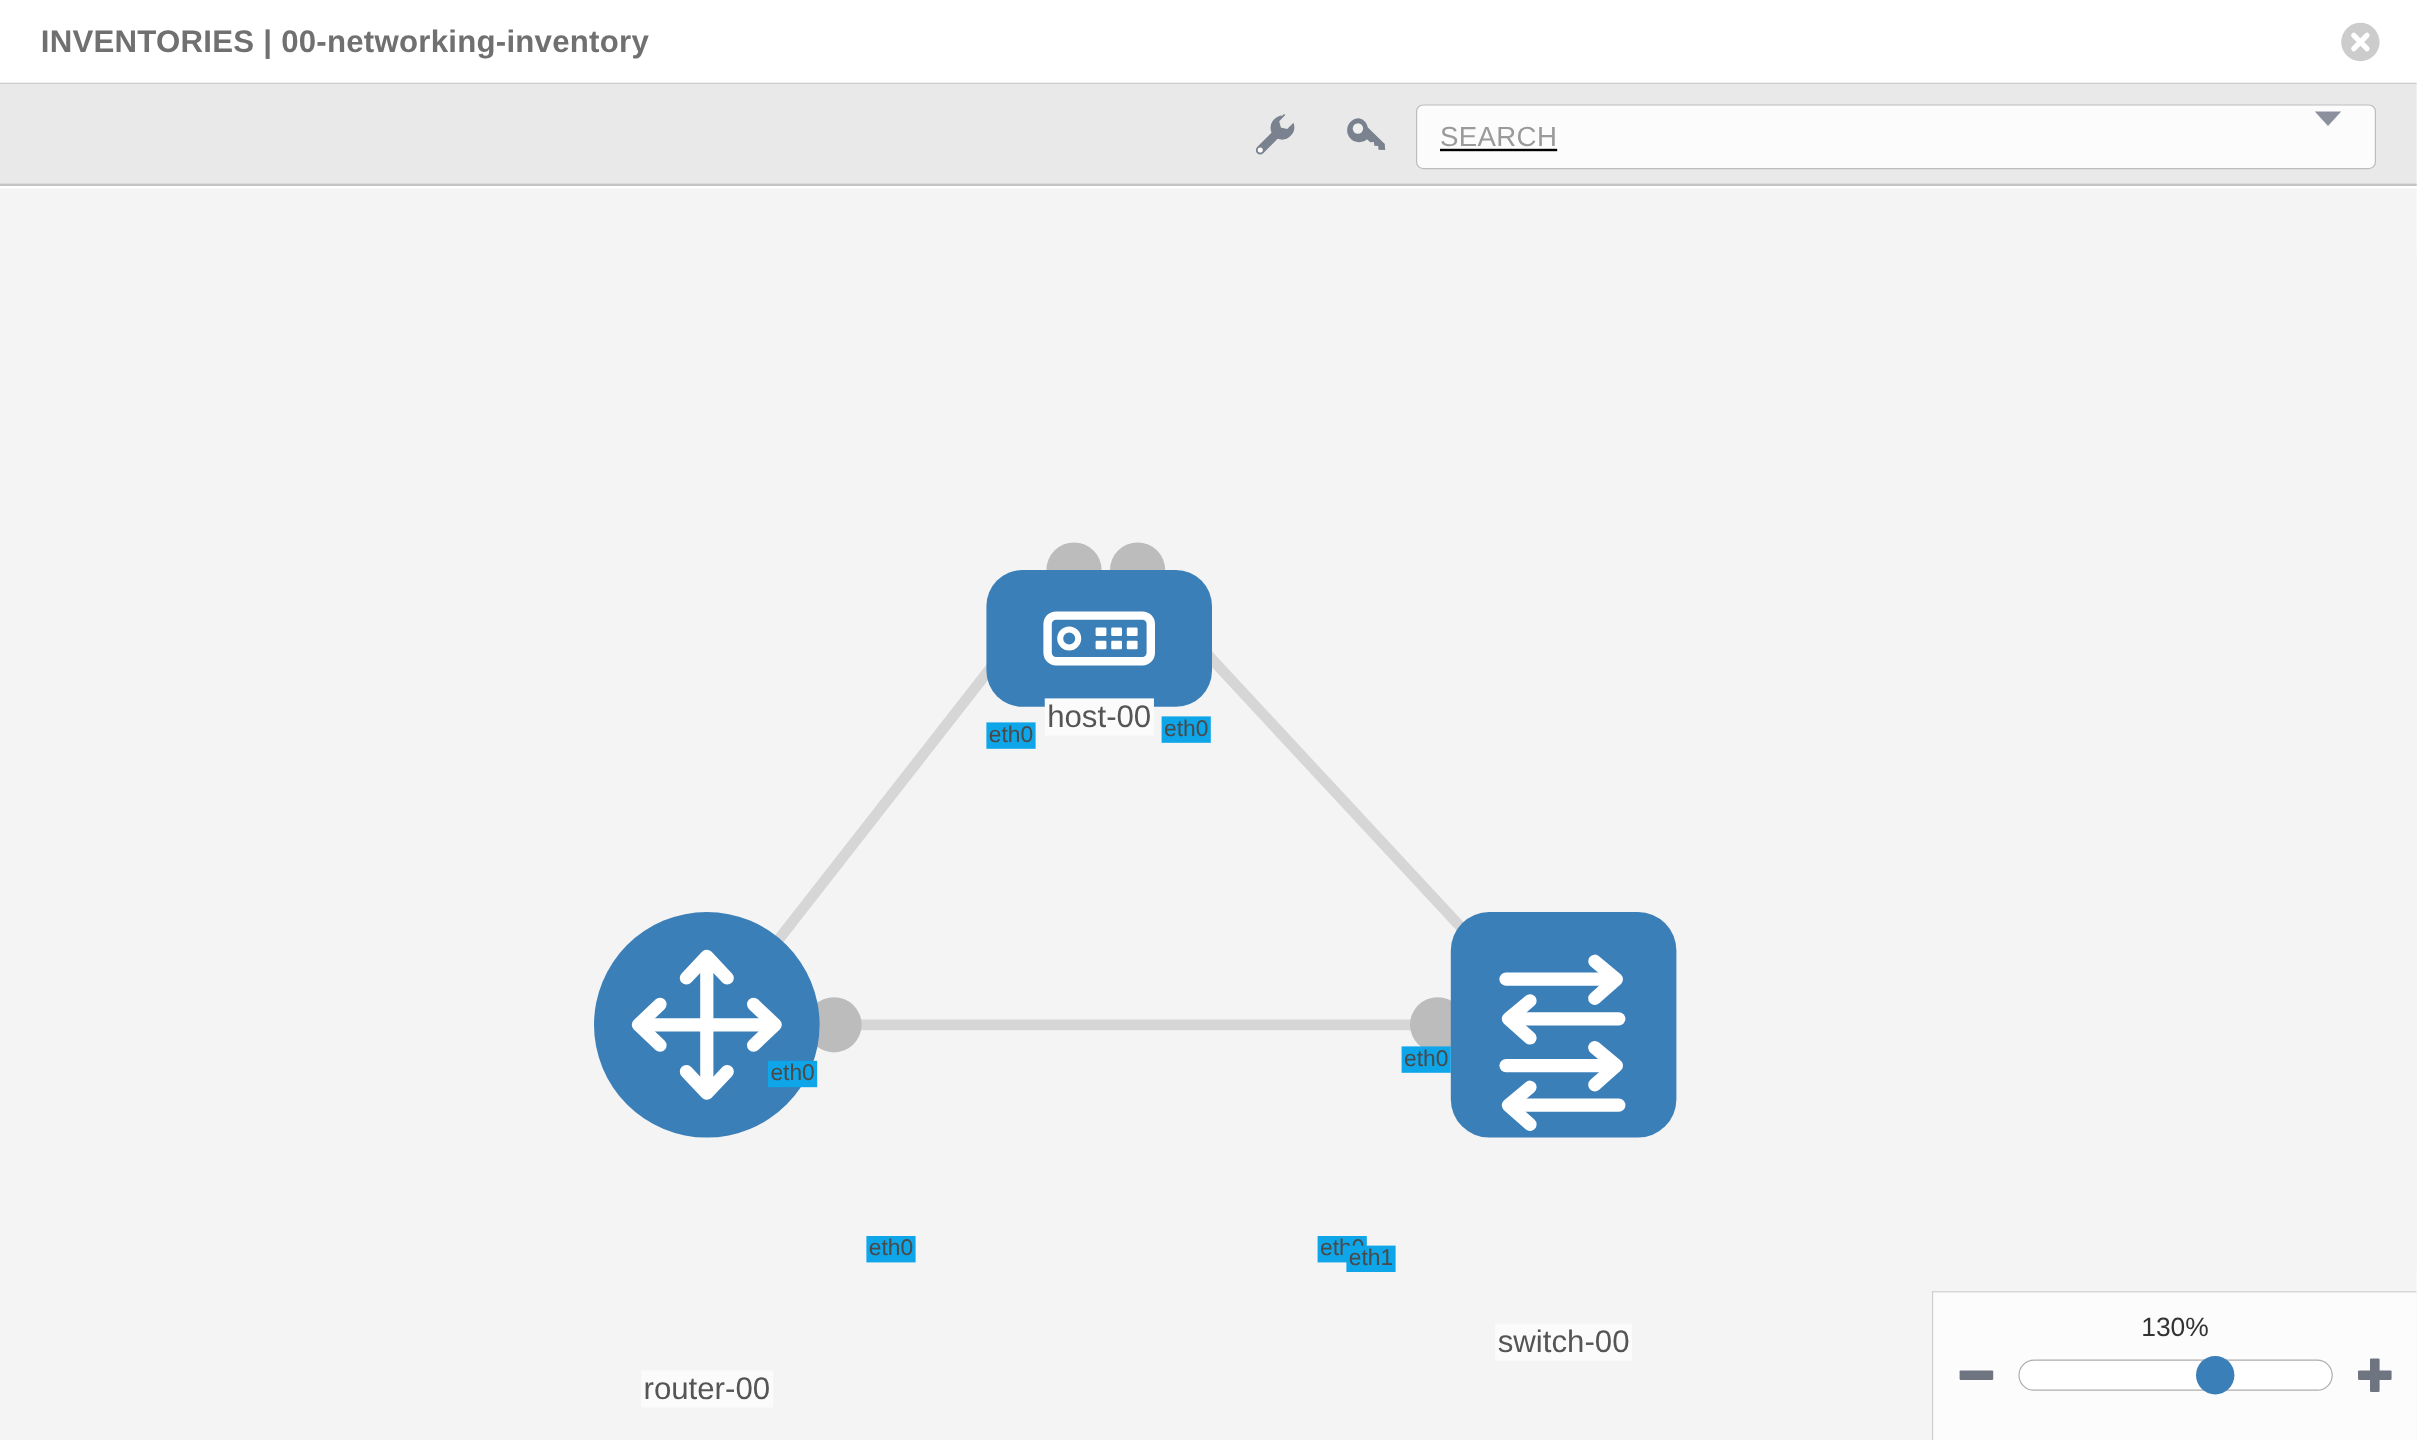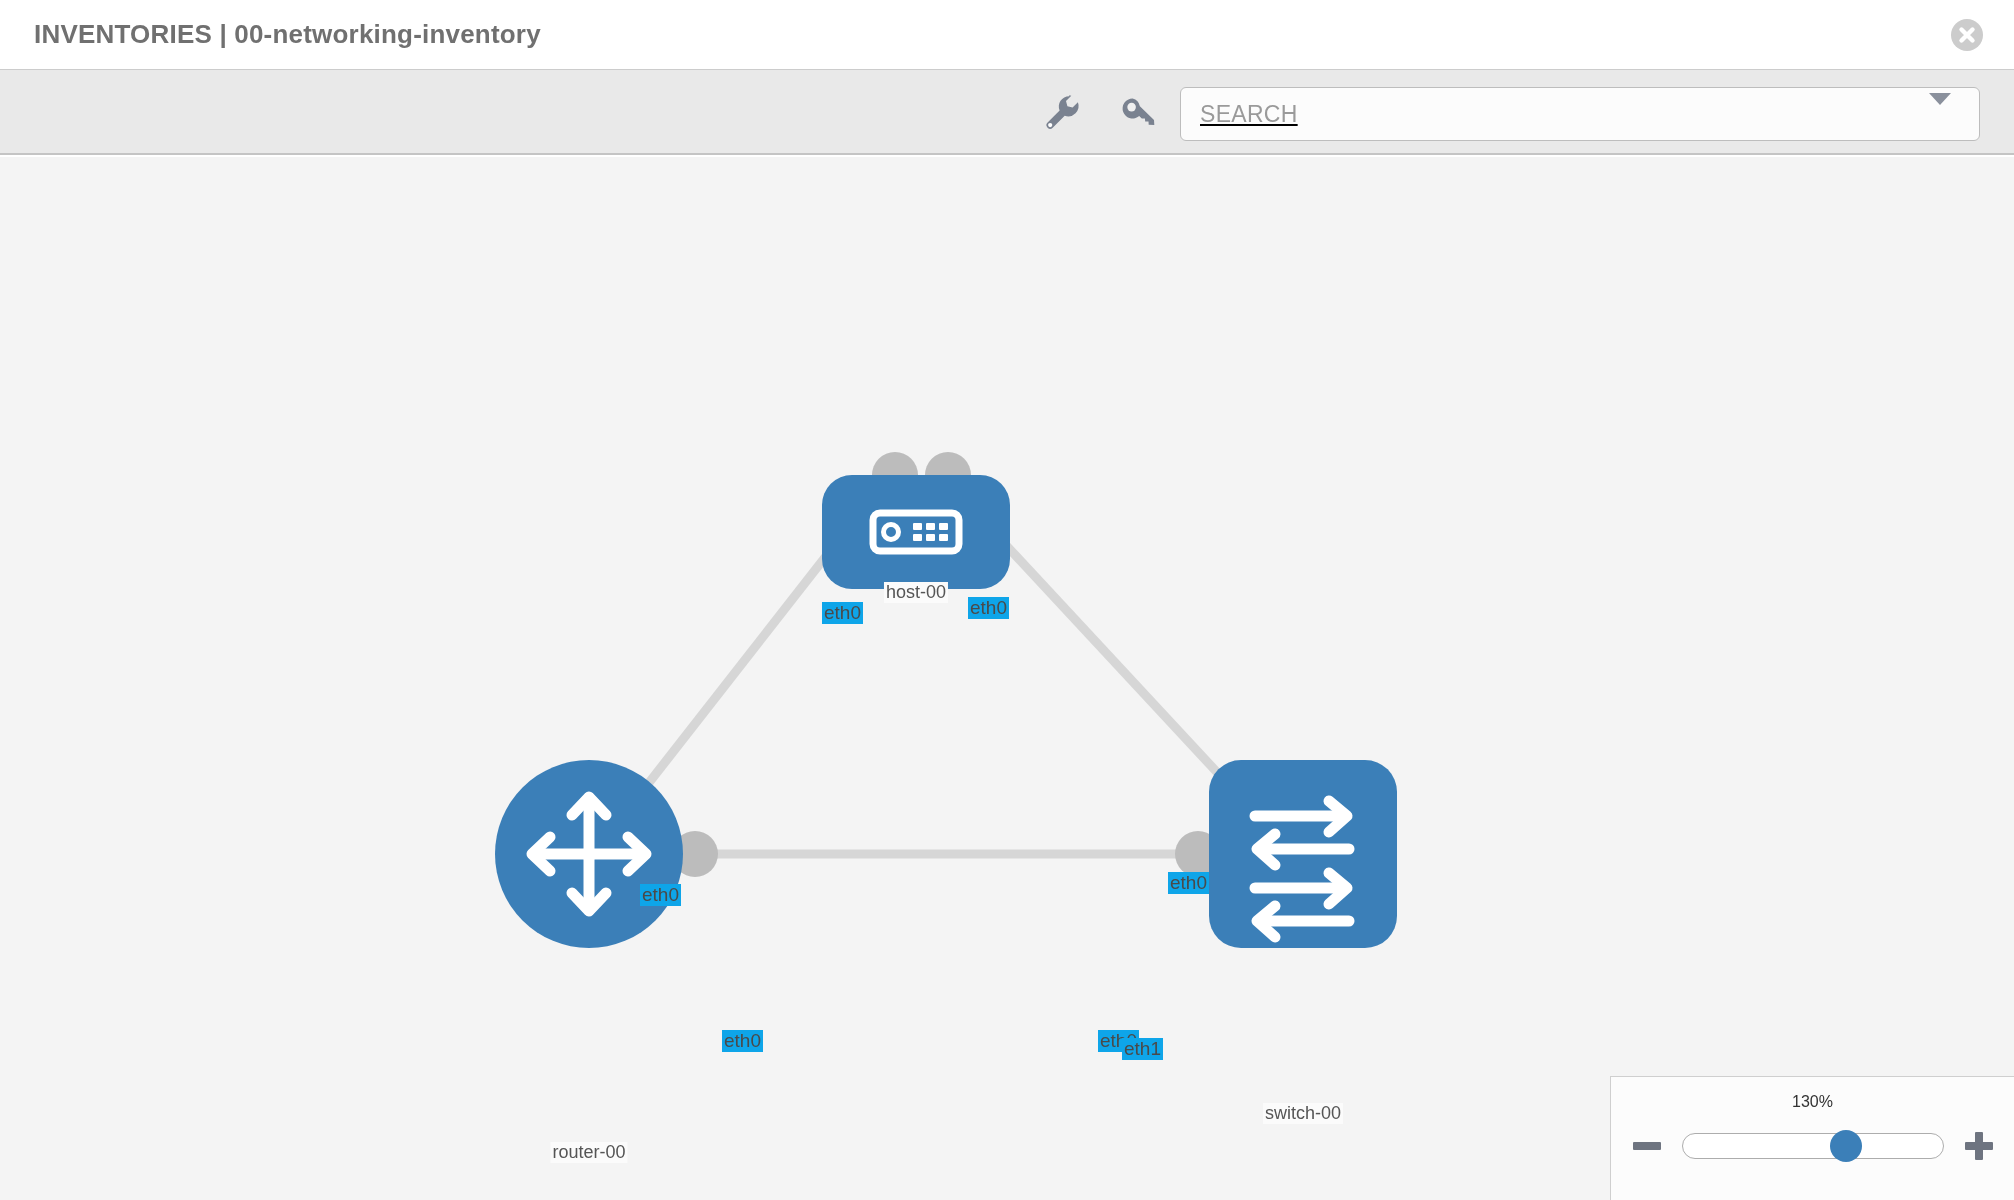--- a/index.html
+++ b/index.html
@@ -97,21 +97,21 @@
   .canvas {
     position: absolute; left: 0; top: 157px;
     width: 2014px; height: 1043px;
     background: #f4f4f4;
     overflow: hidden;
   }
   #topology { position: absolute; left: 0; top: 0; }
 
   .node-label {
     position: absolute;
-    font-size: 18px;
+    font-size: 26px;
     color: #555555;
     background: #fbfbfb;
     white-space: nowrap;
     padding: 0 2px;
     transform: translateX(-50%);
   }
   .iface-label {
     position: absolute;
     font-size: 19px;
     color: #4a4a4a;
@@ -124,21 +124,21 @@
   .zoom-panel {
     position: absolute; right: 0; bottom: 0;
     width: 404px; height: 124px;
     background: #fcfcfc;
     border-top: 1px solid #cfcfcf;
     border-left: 1px solid #cfcfcf;
   }
   .zoom-percent {
     position: absolute; top: 16px; left: 0; right: 0;
     text-align: center;
-    font-size: 16px;
+    font-size: 22px;
     color: #333333;
   }
   .zoom-row {
     position: absolute; top: 52px; left: 0; right: 0;
     display: flex; align-items: center;
     justify-content: center; gap: 18px;
   }
   .zoom-minus, .zoom-plus {
     width: 34px; height: 34px;
     position: relative; cursor: pointer;

